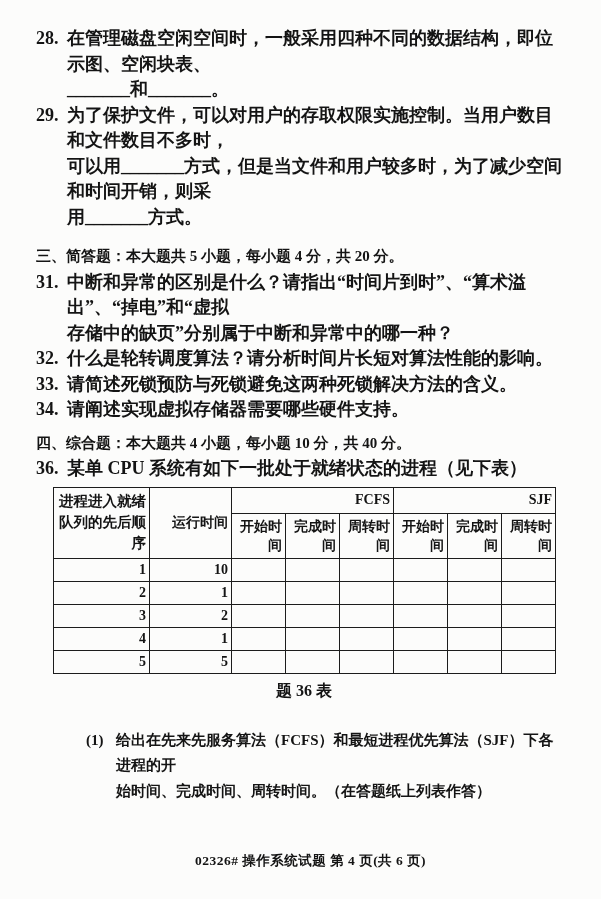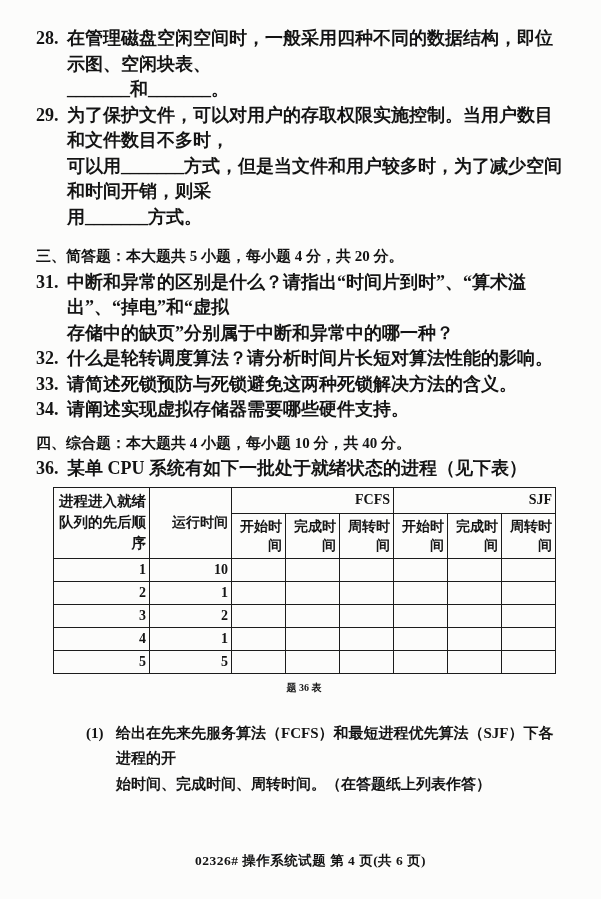--- a/index.html
+++ b/index.html
@@ -37,21 +37,21 @@
     vertical-align:middle;
     padding:1px 3px;
     font-weight:600;
     word-break:break-all;
     line-break:anywhere;
   }
   th.proc-col { line-height:21px; font-size:14.5px; }
   th.group { height:23px; font-family:"Liberation Serif","DejaVu Serif",serif; }
   th.subhead { height:42px; line-height:19px; }
   tr.datarow td { height:20px; line-height:20px; }
-  .caption { width:502px; margin-left:17px; text-align:center; font-size:10px; margin-top:7px; font-weight:700; }
+  .caption { width:502px; margin-left:17px; text-align:center; font-size:16px; margin-top:7px; font-weight:700; }
   .after-caption { height:26px; }
   .footer {
     position:absolute; left:0; right:0; top:852px;
     text-align:center; font-size:13.5px; letter-spacing:.5px;padding-left:20px;
   }
 </style>
 </head>
 <body>
 
 <div class="page">

